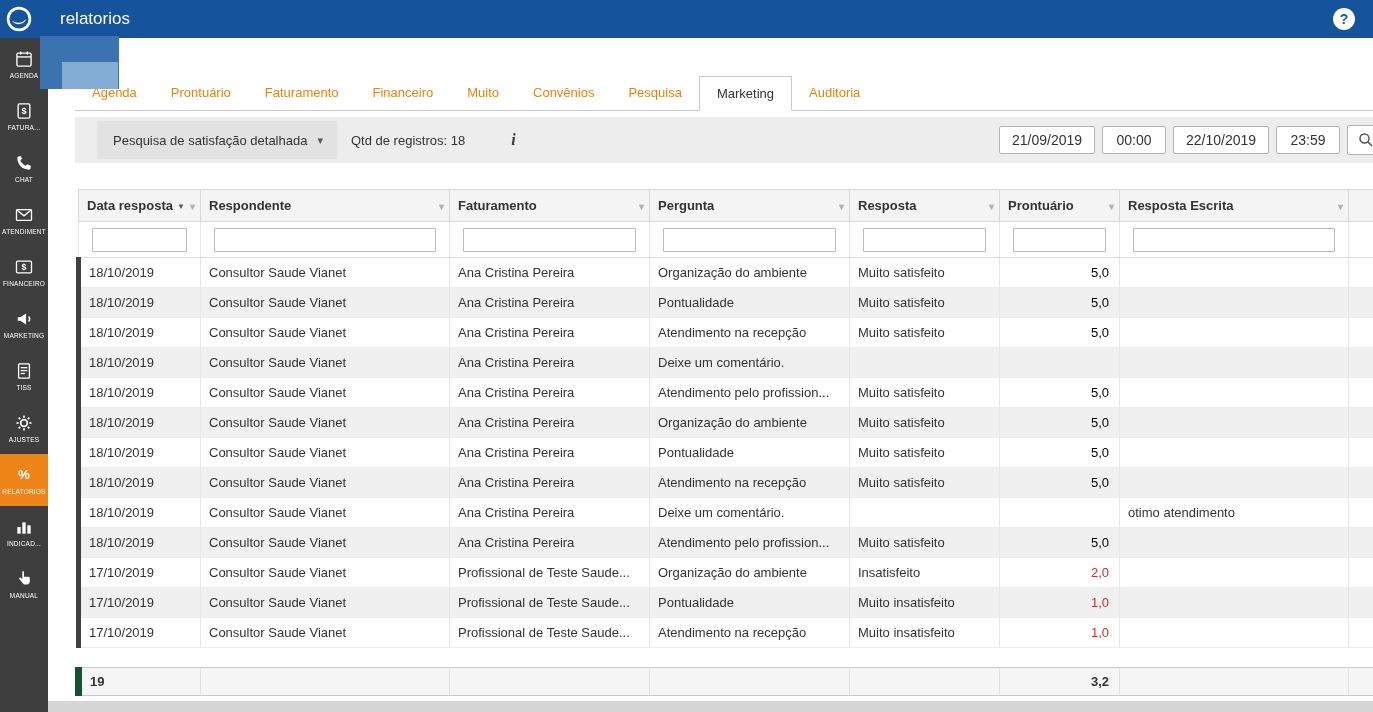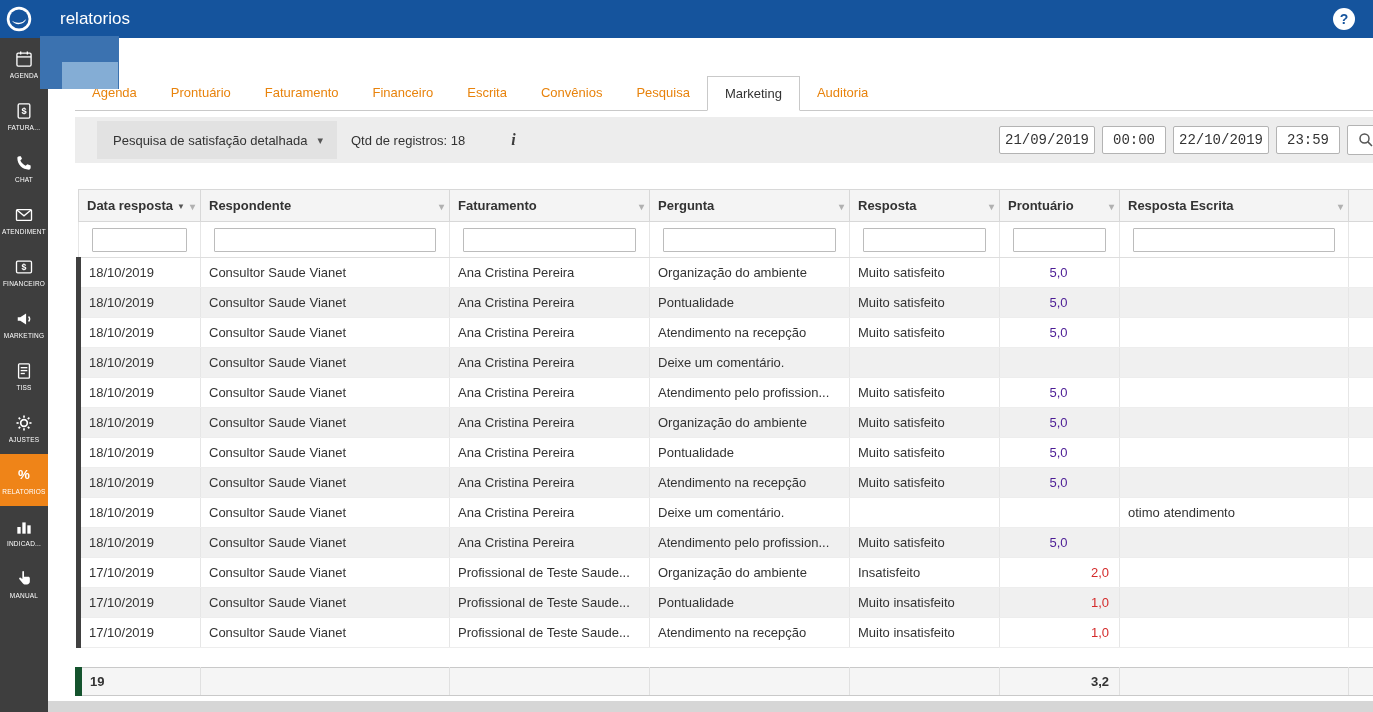--- a/index.html
+++ b/index.html
@@ -40,21 +40,21 @@
 
   .toolbar { margin:6px 0 0 27px; height:46px; background:#ededed; display:flex; align-items:center; }
   .report-dd { height:38px; display:flex; align-items:center; gap:10px; padding:0 14px 0 16px;
     background:#e2e2e2; margin-left:22px; font-size:13px; color:#333; cursor:pointer; }
   .dd-caret { color:#555; font-size:11px; }
   .records { margin-left:14px; font-size:13px; color:#333; }
   .info-i { margin-left:46px; font-family:"Liberation Serif", serif; font-style:italic; font-weight:bold;
     font-size:16px; color:#3c3c3c; cursor:pointer; }
   .tb-right { margin-left:auto; display:flex; align-items:center; gap:7px; }
   .inp { height:28px; border:1px solid #b3b3b3; border-radius:2px; font-size:14px; color:#333;
-    text-align:center; background:#fff; font-family:Liberation Mono, monospace; }
+    text-align:center; background:#fff; font-family:Liberation Sans, sans-serif; }
   .inp.date { width:96px; } .inp.time { width:64px; }
   .search-btn { width:38px; height:30px; border:1px solid #b3b3b3; background:#fff; border-radius:2px;
     margin-right:-12px; display:flex; align-items:center; justify-content:center; cursor:pointer; padding:0; }
 
   
   .grid { margin:26px 0 0 27px; }
   table { border-collapse:collapse; table-layout:fixed; width:1298px; font-size:13px; color:#333; }
 
   .hdr th { height:32px; background:#f4f4f4; font-weight:bold; text-align:left;
     padding:0 16px 0 8px; border-top:1px solid #d8d8d8; border-bottom:1px solid #d8d8d8;
@@ -70,21 +70,21 @@
   .filters input { display:block; margin:0 auto; width:calc(100% - 26px); height:24px;
     border:1px solid #bcbcbc; border-radius:1px; padding:0 4px; font-size:13px; font-family:inherit; }
 
   tbody td { height:30px; padding:0 8px; border-right:1px solid #e6e6e6; border-bottom:1px solid #ededed;
     white-space:nowrap; overflow:hidden; text-overflow:ellipsis; background:#fff; }
   tbody td:first-child { border-left:5px solid #404040; }
   tbody tr:nth-child(even) td { background:#f0f0f0; }
   tbody tr { cursor:pointer; }
 
   td.rating { text-align:right; padding-right:10px; }
-  td.rating.blue { color:#4c1d95;text-align:center; }
+  td.rating.blue { color:#000000; }
   td.rating.red  { color:#d42b2b; }
 
   .gap td { height:20px; background:#fff; border:none; }
   .ftr td { height:28px; background:#f5f5f5; border-top:1px solid #c9c9c9; border-bottom:1px solid #c9c9c9;
     border-right:1px solid #e0e0e0; font-weight:bold; padding:0 8px; white-space:nowrap; }
   .ftr td:first-child { border-left:7px solid #14532d; }
   .ftr td.rating { text-align:right; padding-right:10px; color:#333; }
 
   .bottom-strip { position:absolute; left:48px; right:0; bottom:0; height:11px; background:#d6d6d6; z-index:3; }
 </style>
@@ -208,21 +208,21 @@
 <div class="ph-outer"></div>
 <div class="ph-inner"></div>
 
 <div class="main">
 
   <div class="tabs">
     <div class="tab">Agenda</div>
     <div class="tab">Prontuário</div>
     <div class="tab">Faturamento</div>
     <div class="tab">Financeiro</div>
-    <div class="tab">Escrita</div>
+    <div class="tab">Muito</div>
     <div class="tab">Convênios</div>
     <div class="tab">Pesquisa</div>
     <div class="tab active">Marketing</div>
     <div class="tab">Auditoria</div>
   </div>
 
   <div class="toolbar">
     <div class="report-dd">
       <span>Pesquisa de satisfação detalhada</span>
       <span class="dd-caret">▾</span>

